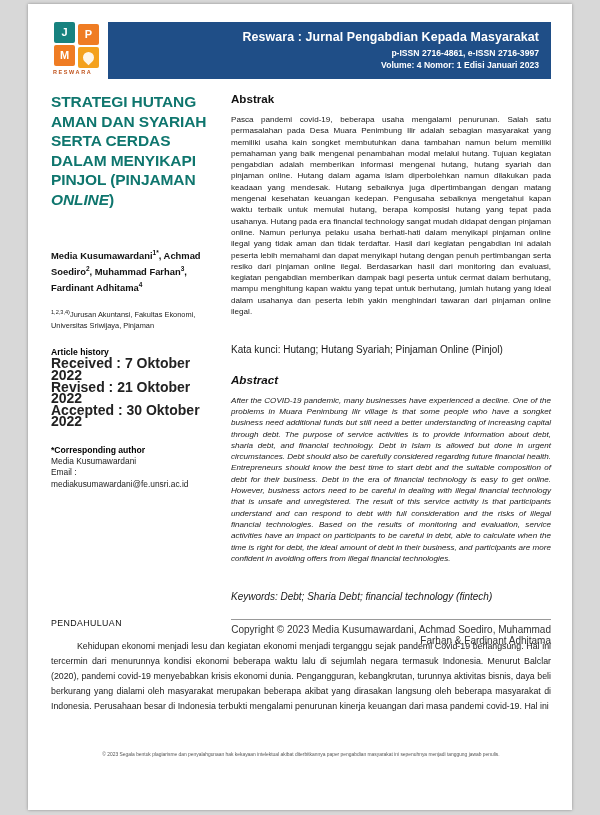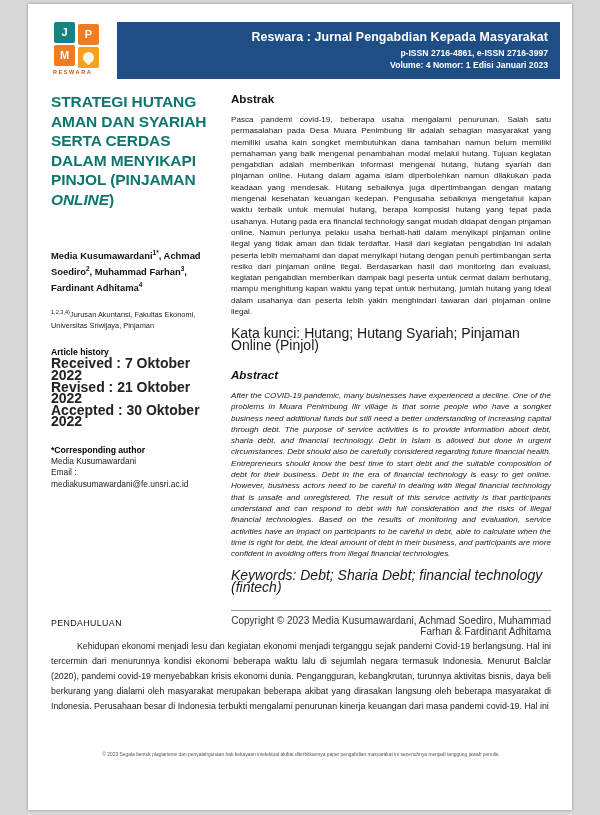--- a/index.html
+++ b/index.html
@@ -60,21 +60,21 @@
     position: absolute;
     left: 2px; top: 47px;
     font-size: 5.5px;
     letter-spacing: 1.6px;
     font-weight: bold;
     color: #c0531c;
   }
 
   .banner {
     position: absolute;
-    left: 66px; top: 0;
+    left: 57px; top: 0;
     width: 443px; height: 57px;
     background: #1f4e87;
     color: #ffffff;
     text-align: right;
     padding: 7px 12px 0 0;
   }
   .banner-title {
     font-size: 12.4px;
     font-weight: bold;
     letter-spacing: .1px;
@@ -165,22 +165,22 @@
   }
   .abs-head.en { font-style: italic; }
   .abs-body {
     font-size: 8.1px;
     line-height: 11.3px;
     text-align: justify;
     color: #1a1a1a;
   }
   .abs-body.en { font-style: italic; }
   .abs-keys {
-    margin-top: 11px;
-    font-size: 14px;
+    margin-top: 27px;
+    font-size: 10px;
     line-height: 11.3px;
     color: #1a1a1a;
   }
   .abs-keys.en { font-style: italic; }
   .abs-en-wrap { margin-top: 17px; }
 
   .copy-rule {
     margin-top: 17px;
     border-top: 1px solid #999;
     padding-top: 5px;

